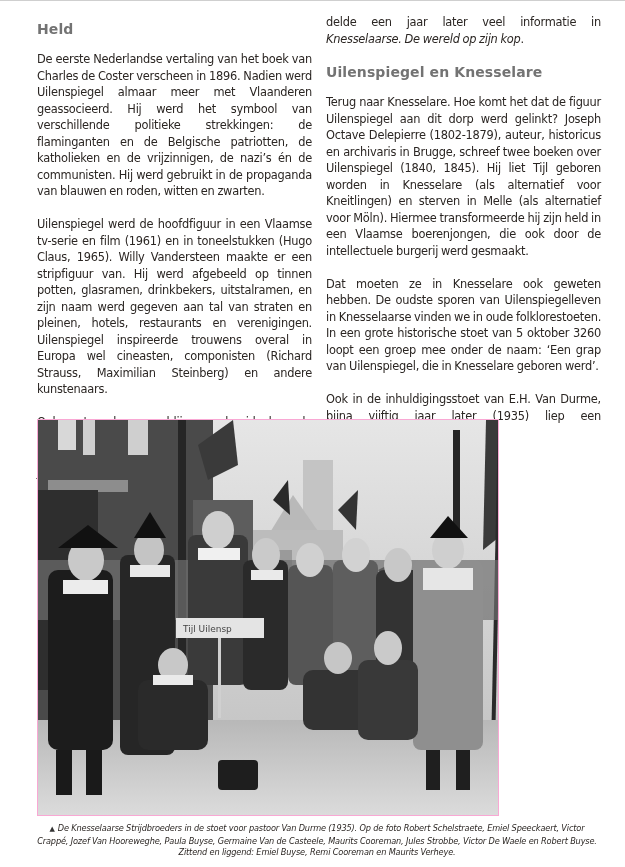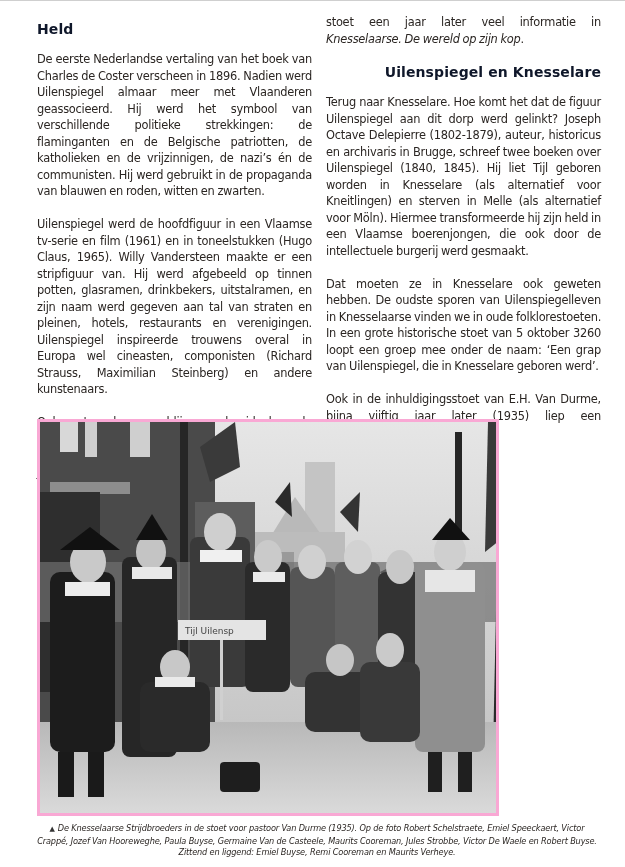--- a/index.html
+++ b/index.html
@@ -6,32 +6,32 @@
   body {
     width: 625px; height: 867px; position: relative; overflow: hidden;
     font-family: "DejaVu Sans", "Liberation Sans", sans-serif;
     color: #2b2623;
   }
   .top-rule { position: absolute; left: 0; top: 0; width: 625px; height: 1px; background: #cfcfcf; }
   .col { position: absolute; top: 0; width: 275px; }
   .col-left { left: 37px; }
   .col-right { left: 326px; }
   h2 {
-    margin: 0; font-size: 14px; font-weight: bold; color: #0f172a;
+    margin: 0; font-size: 14px; font-weight: bold; color: #737373;
     font-family: "DejaVu Sans", sans-serif; letter-spacing: 0.1px;
   }
   p {
     margin: 0; font-size: 11.4px; line-height: 16.5px; text-align: justify;
     letter-spacing: -0.25px; word-spacing: -0.5px;
   }
   .para { margin-bottom: 16.5px; }
   em { font-style: italic; }
   .photo {
     position: absolute; left: 37px; top: 419px; width: 462px; height: 397px;
-    border: 3px solid #f9a8d4; box-sizing: border-box; overflow: hidden;
+    border: 1px solid #f9a8d4; box-sizing: border-box; overflow: hidden;
     background: #8a8a8a;
   }
   .photo svg { display: block; }
   .caption {
     position: absolute; left: 37px; top: 823px; width: 560px;
     font-size: 8.2px; line-height: 11.5px; font-style: italic; color: #2b2623;
     letter-spacing: -0.15px;
     text-align: center;
   }
   .caption .tri { font-style: normal; font-size: 7px; margin-right: 3px; color: #333; }
@@ -42,22 +42,22 @@
 <div class="top-rule"></div>
 
 <div class="col col-left">
   <h2 style="margin-top:21px; margin-bottom:14px;">Held</h2>
   <p class="para">De eerste Nederlandse vertaling van het boek van Charles de Coster verscheen in 1896. Nadien werd Uilenspiegel almaar meer met Vlaanderen geassocieerd. Hij werd het symbool van verschillende politieke strekkingen: de flaminganten en de Belgische patriotten, de katholieken en de vrijzinnigen, de nazi’s én de communisten. Hij werd gebruikt in de propaganda van blauwen en roden, witten en zwarten.</p>
   <p class="para">Uilenspiegel werd de hoofdfiguur in een Vlaamse tv-serie en film (1961) en in toneelstukken (Hugo Claus, 1965). Willy Vandersteen maakte er een stripfiguur van. Hij werd afgebeeld op tinnen potten, glasramen, drinkbekers, uitstalramen, en zijn naam werd gegeven aan tal van straten en pleinen, hotels, restaurants en verenigingen. Uilenspiegel inspireerde trouwens overal in Europa wel cineasten, componisten (Richard Strauss, Maximilian Steinberg) en andere kunstenaars.</p>
   <p><span>Ook wetenschappers blijven geboeid door de figuur. Marnix Beyen publiceert in 1998 </span><em>Held voor alle werk. De vele gedaanten van Tijl Uilenspiegel</em><span>. Jozef Janssens bun-</span></p>
 </div>
 
 <div class="col col-right">
-  <p style="margin-top:14px; margin-bottom:17px;"><span>stoet een jaar later veel informatie in </span><em>Knesselaarse. De wereld op zijn kop</em><span>.</span></p>
-  <h2 style="margin-bottom:14px;text-align:right;">Uilenspiegel en Knesselare</h2>
+  <p style="margin-top:14px; margin-bottom:17px;"><span>delde een jaar later veel informatie in </span><em>Knesselaarse. De wereld op zijn kop</em><span>.</span></p>
+  <h2 style="margin-bottom:14px;">Uilenspiegel en Knesselare</h2>
   <p class="para">Terug naar Knesselare. Hoe komt het dat de figuur Uilenspiegel aan dit dorp werd gelinkt? Joseph Octave Delepierre (1802-1879), auteur, historicus en archivaris in Brugge, schreef twee boeken over Uilenspiegel (1840, 1845). Hij liet Tijl geboren worden in Knesselare (als alternatief voor Kneitlingen) en sterven in Melle (als alternatief voor Möln). Hiermee transformeerde hij zijn held in een Vlaamse boerenjongen, die ook door de intellectuele burgerij werd gesmaakt.</p>
   <p class="para">Dat moeten ze in Knesselare ook geweten hebben. De oudste sporen van Uilenspiegelleven in Knesselaarse vinden we in oude folklorestoeten. In een grote historische stoet van 5 oktober 3260 loopt een groep mee onder de naam: ‘Een grap van Uilenspiegel, die in Knesselare geboren werd’.</p>
   <p>Ook in de inhuldigingsstoet van E.H. Van Durme, bijna vijftig jaar later (1935) liep een Uilenspiegelgroep mee.</p>
 </div>
 
 <div class="photo">
   <svg width="551" height="397" viewBox="0 0 551 397">
     <defs>
       <linearGradient id="sky" x1="0" y1="0" x2="0" y2="1">
         <stop offset="0" stop-color="#e6e6e6"></stop>

